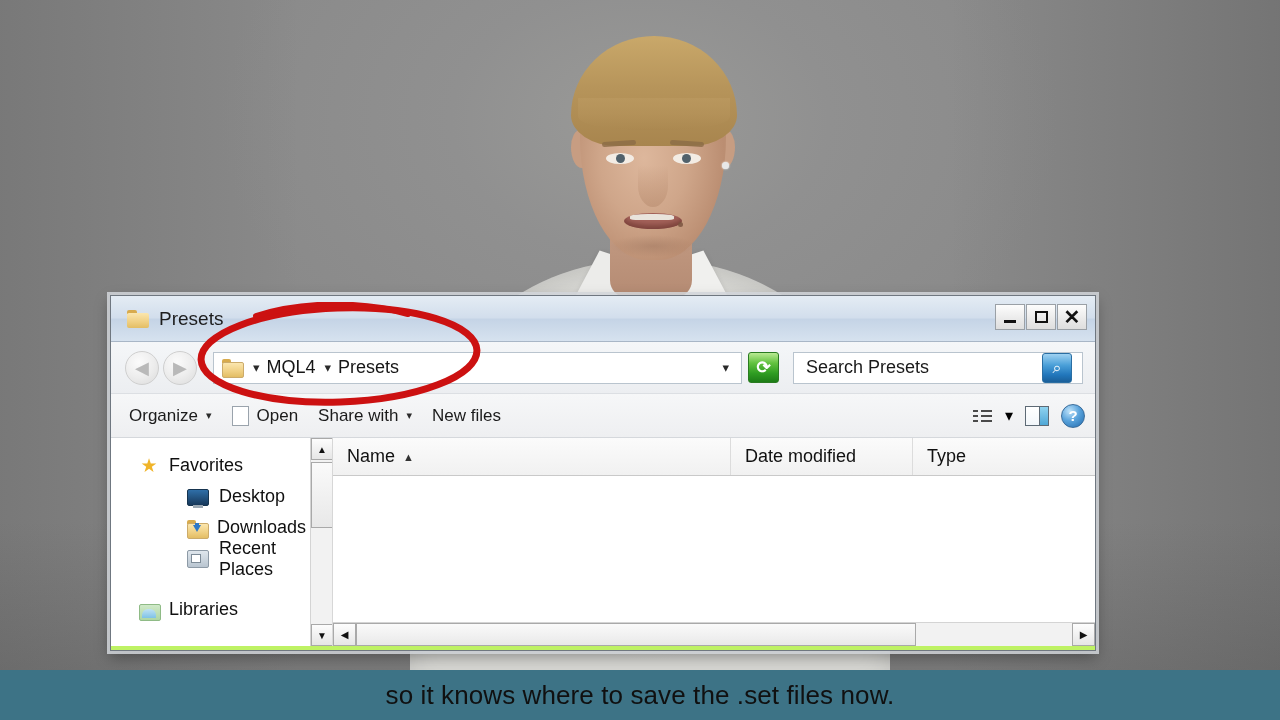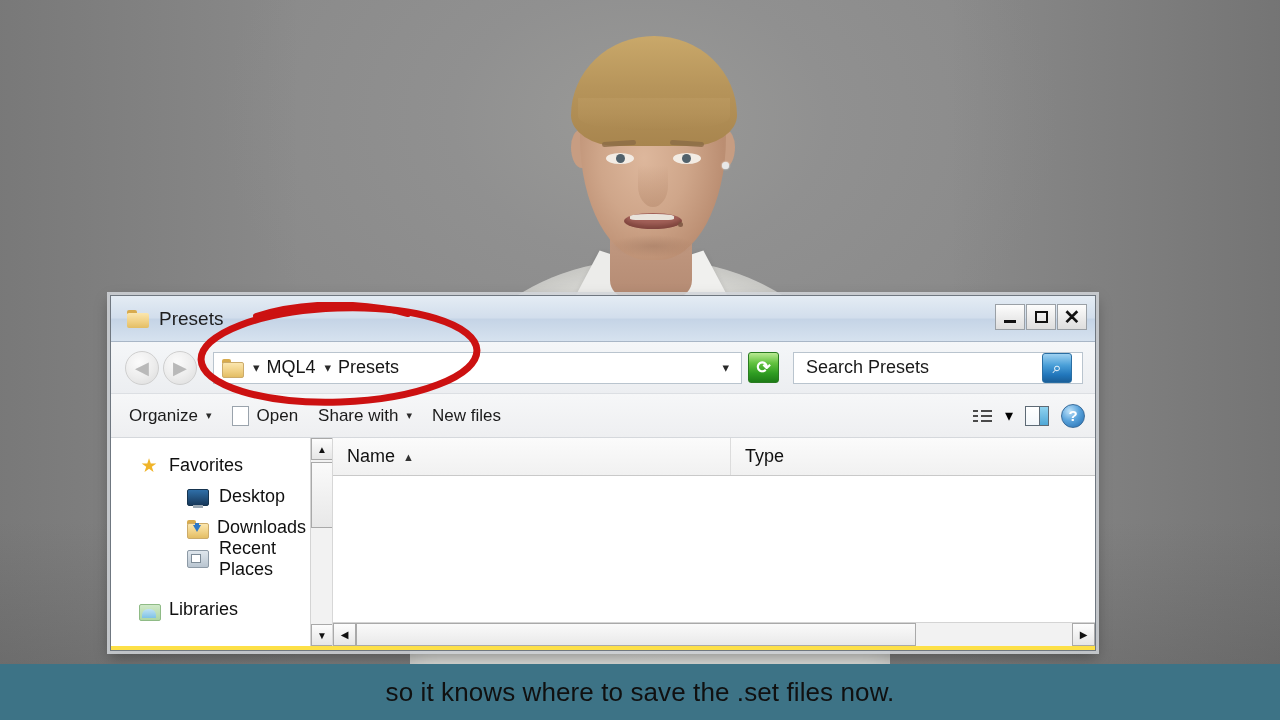--- a/index.html
+++ b/index.html
@@ -131,42 +131,42 @@
   .chin-shadow {
     position: absolute; left: 140px; top: 225px; width: 86px; height: 22px;
     background: radial-gradient(ellipse 43px 11px at 43px 11px, rgba(150,110,88,.4), rgba(0,0,0,0));
   }
 
   
   .caption-bar {
     position: absolute;
     left: 0; bottom: 0;
     width: 1280px;
-    height: 56px;
+    height: 50px;
     background: #3d7386;
     display: flex;
     align-items: center;
     justify-content: center;
   }
   .caption-text {
     font-family: "Liberation Sans", sans-serif;
     font-size: 26px;
     color: #101010;
     letter-spacing: .1px;
     white-space: nowrap;
   }
 
   
   .explorer {
     position: absolute;
     left: 110px;
     top: 295px;
     width: 986px;
     height: 356px;
-    background: #fde047;
+    background: #bef264;
     border: 1px solid #6f7780;
     box-shadow: 0 0 0 3px rgba(210,214,219,.85), 0 6px 14px rgba(0,0,0,.35);
     box-sizing: border-box;
     overflow: hidden;
   }
 
   
   .titlebar {
     position: relative;
     height: 46px;
@@ -650,20 +650,23 @@
         </div>
       </div>
 
       <div class="filelist">
 
         <div class="colhead">
           <div class="col name">
             <span>Name</span>
             <span class="sortcaret">▲</span>
           </div>
+          <div class="col date">
+            <span>Date modified</span>
+          </div>
           <div class="col type">
             <span>Type</span>
           </div>
         </div>
 
 
         <div class="hscroll">
           <div class="hs-arrow">◀</div>
           <div class="hs-thumb"></div>
           <div class="hs-arrow right">▶</div>

